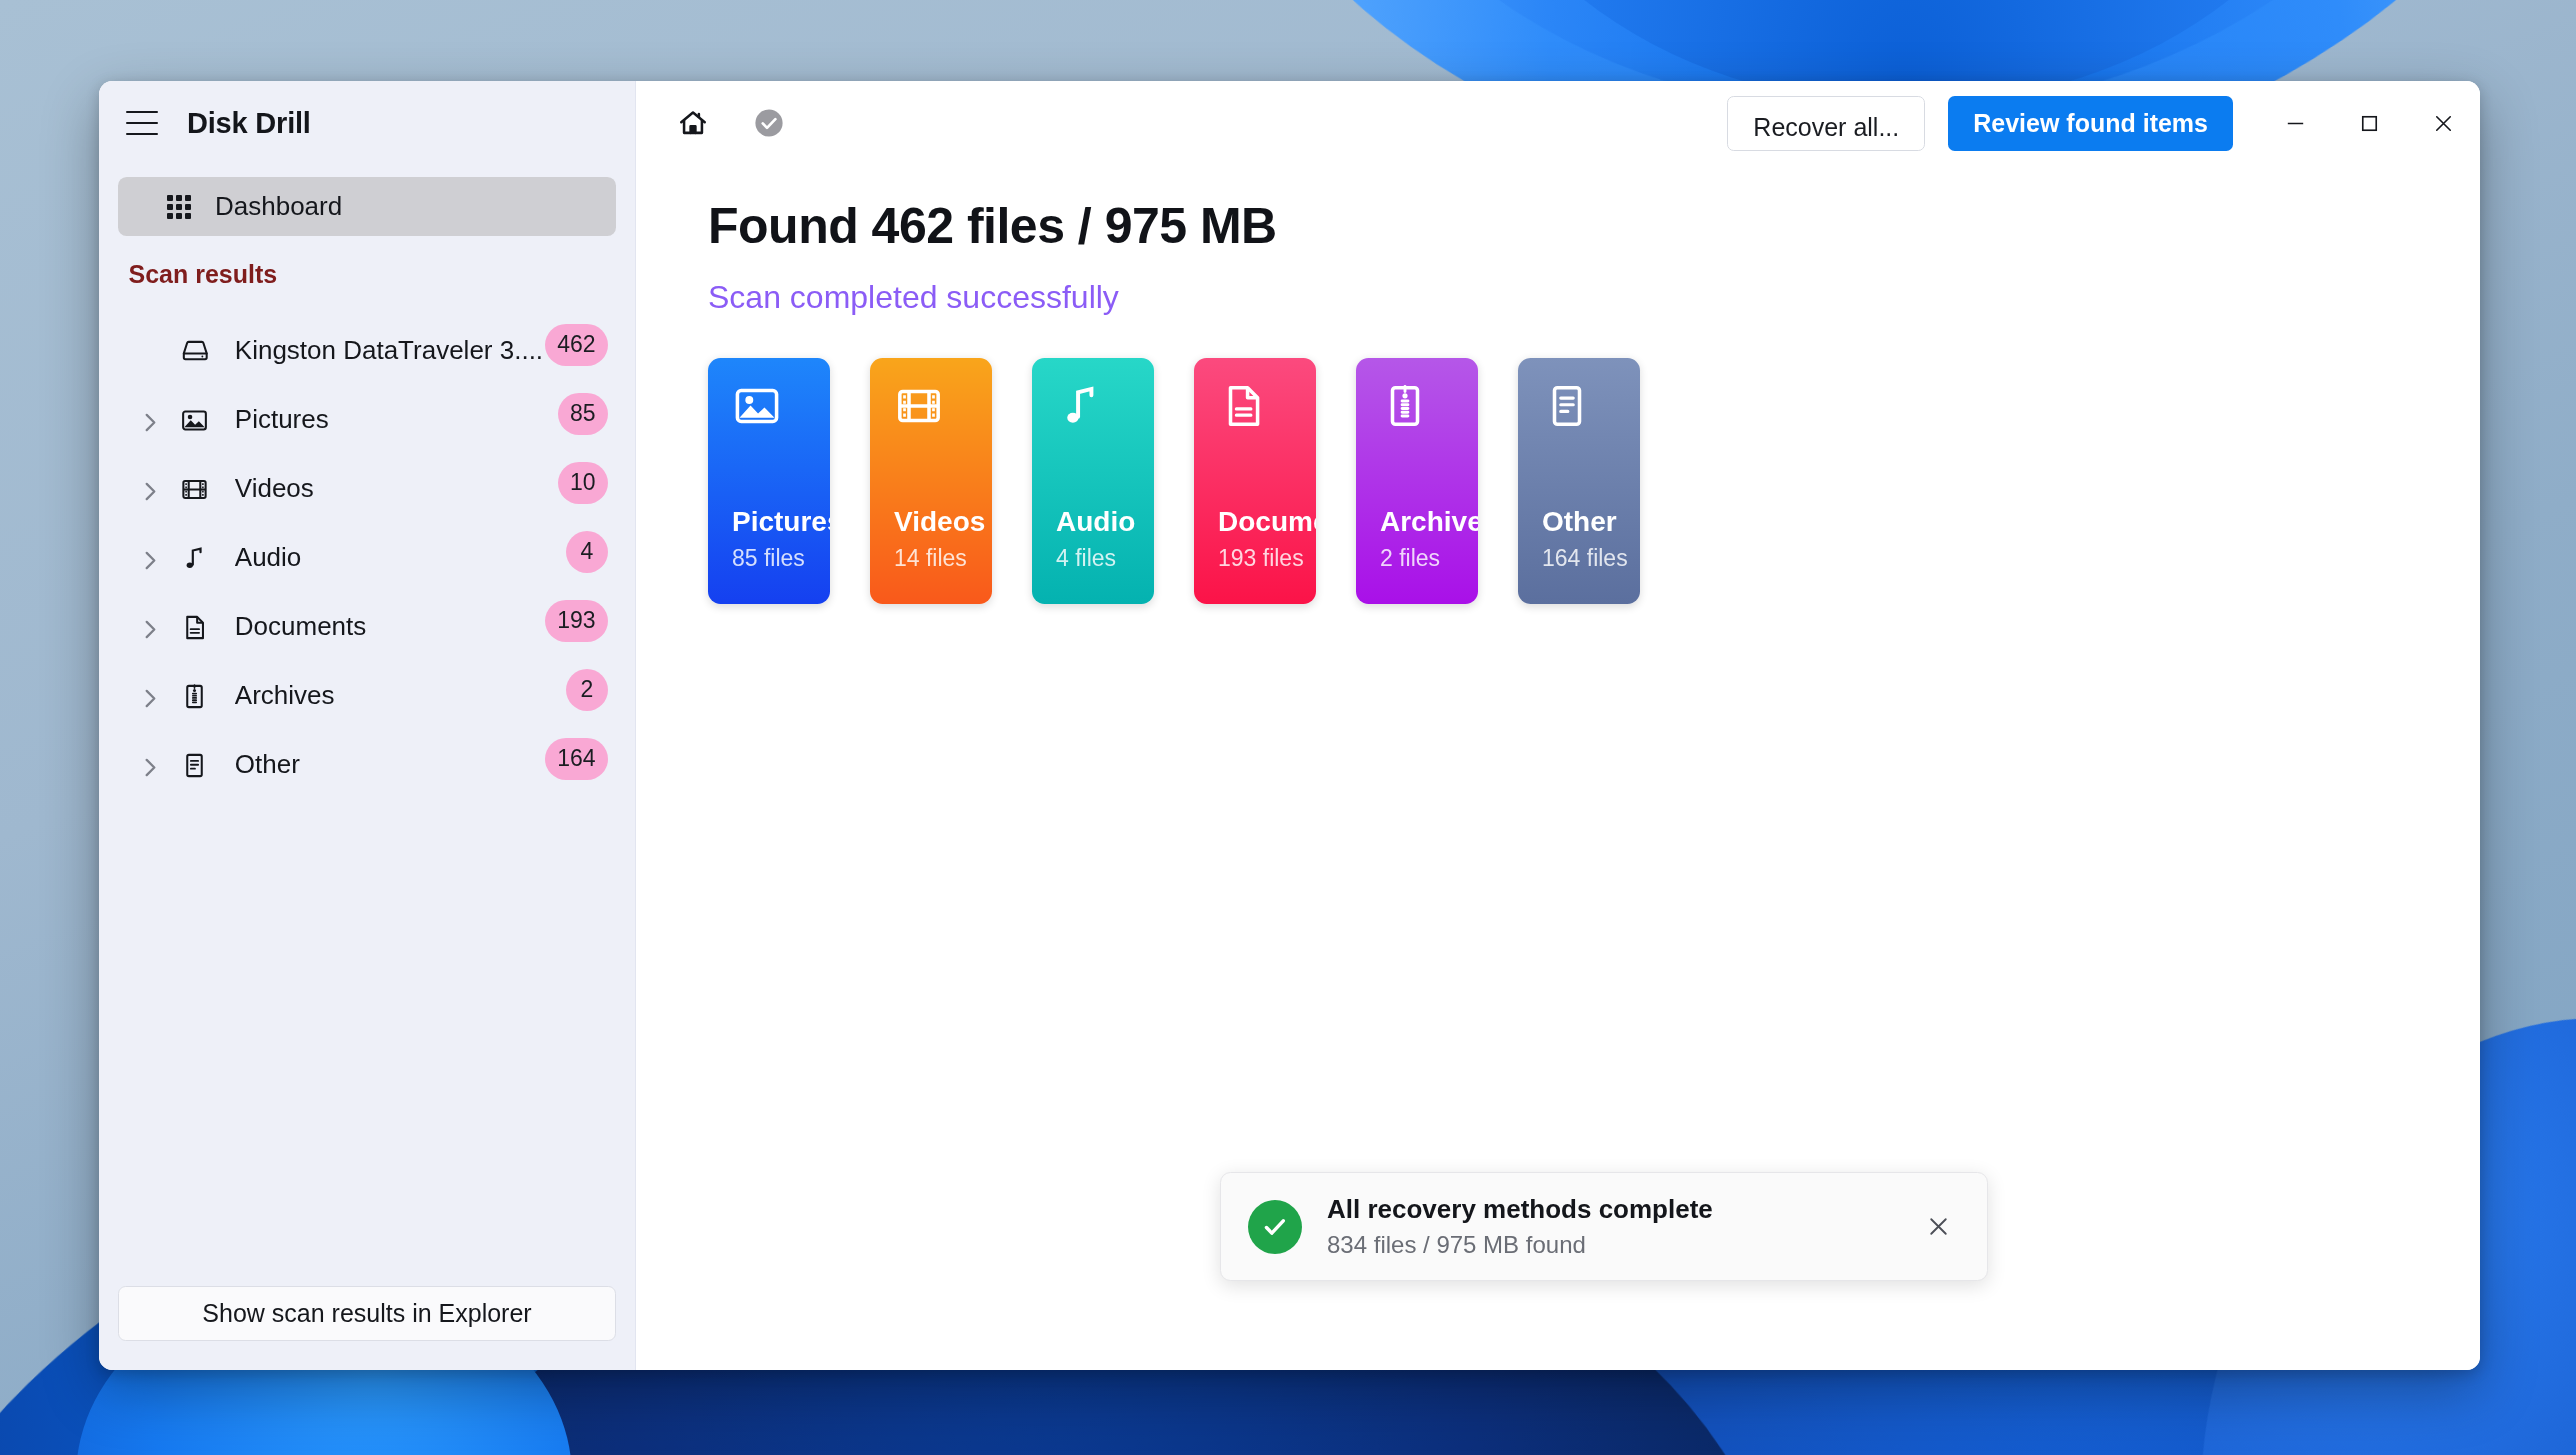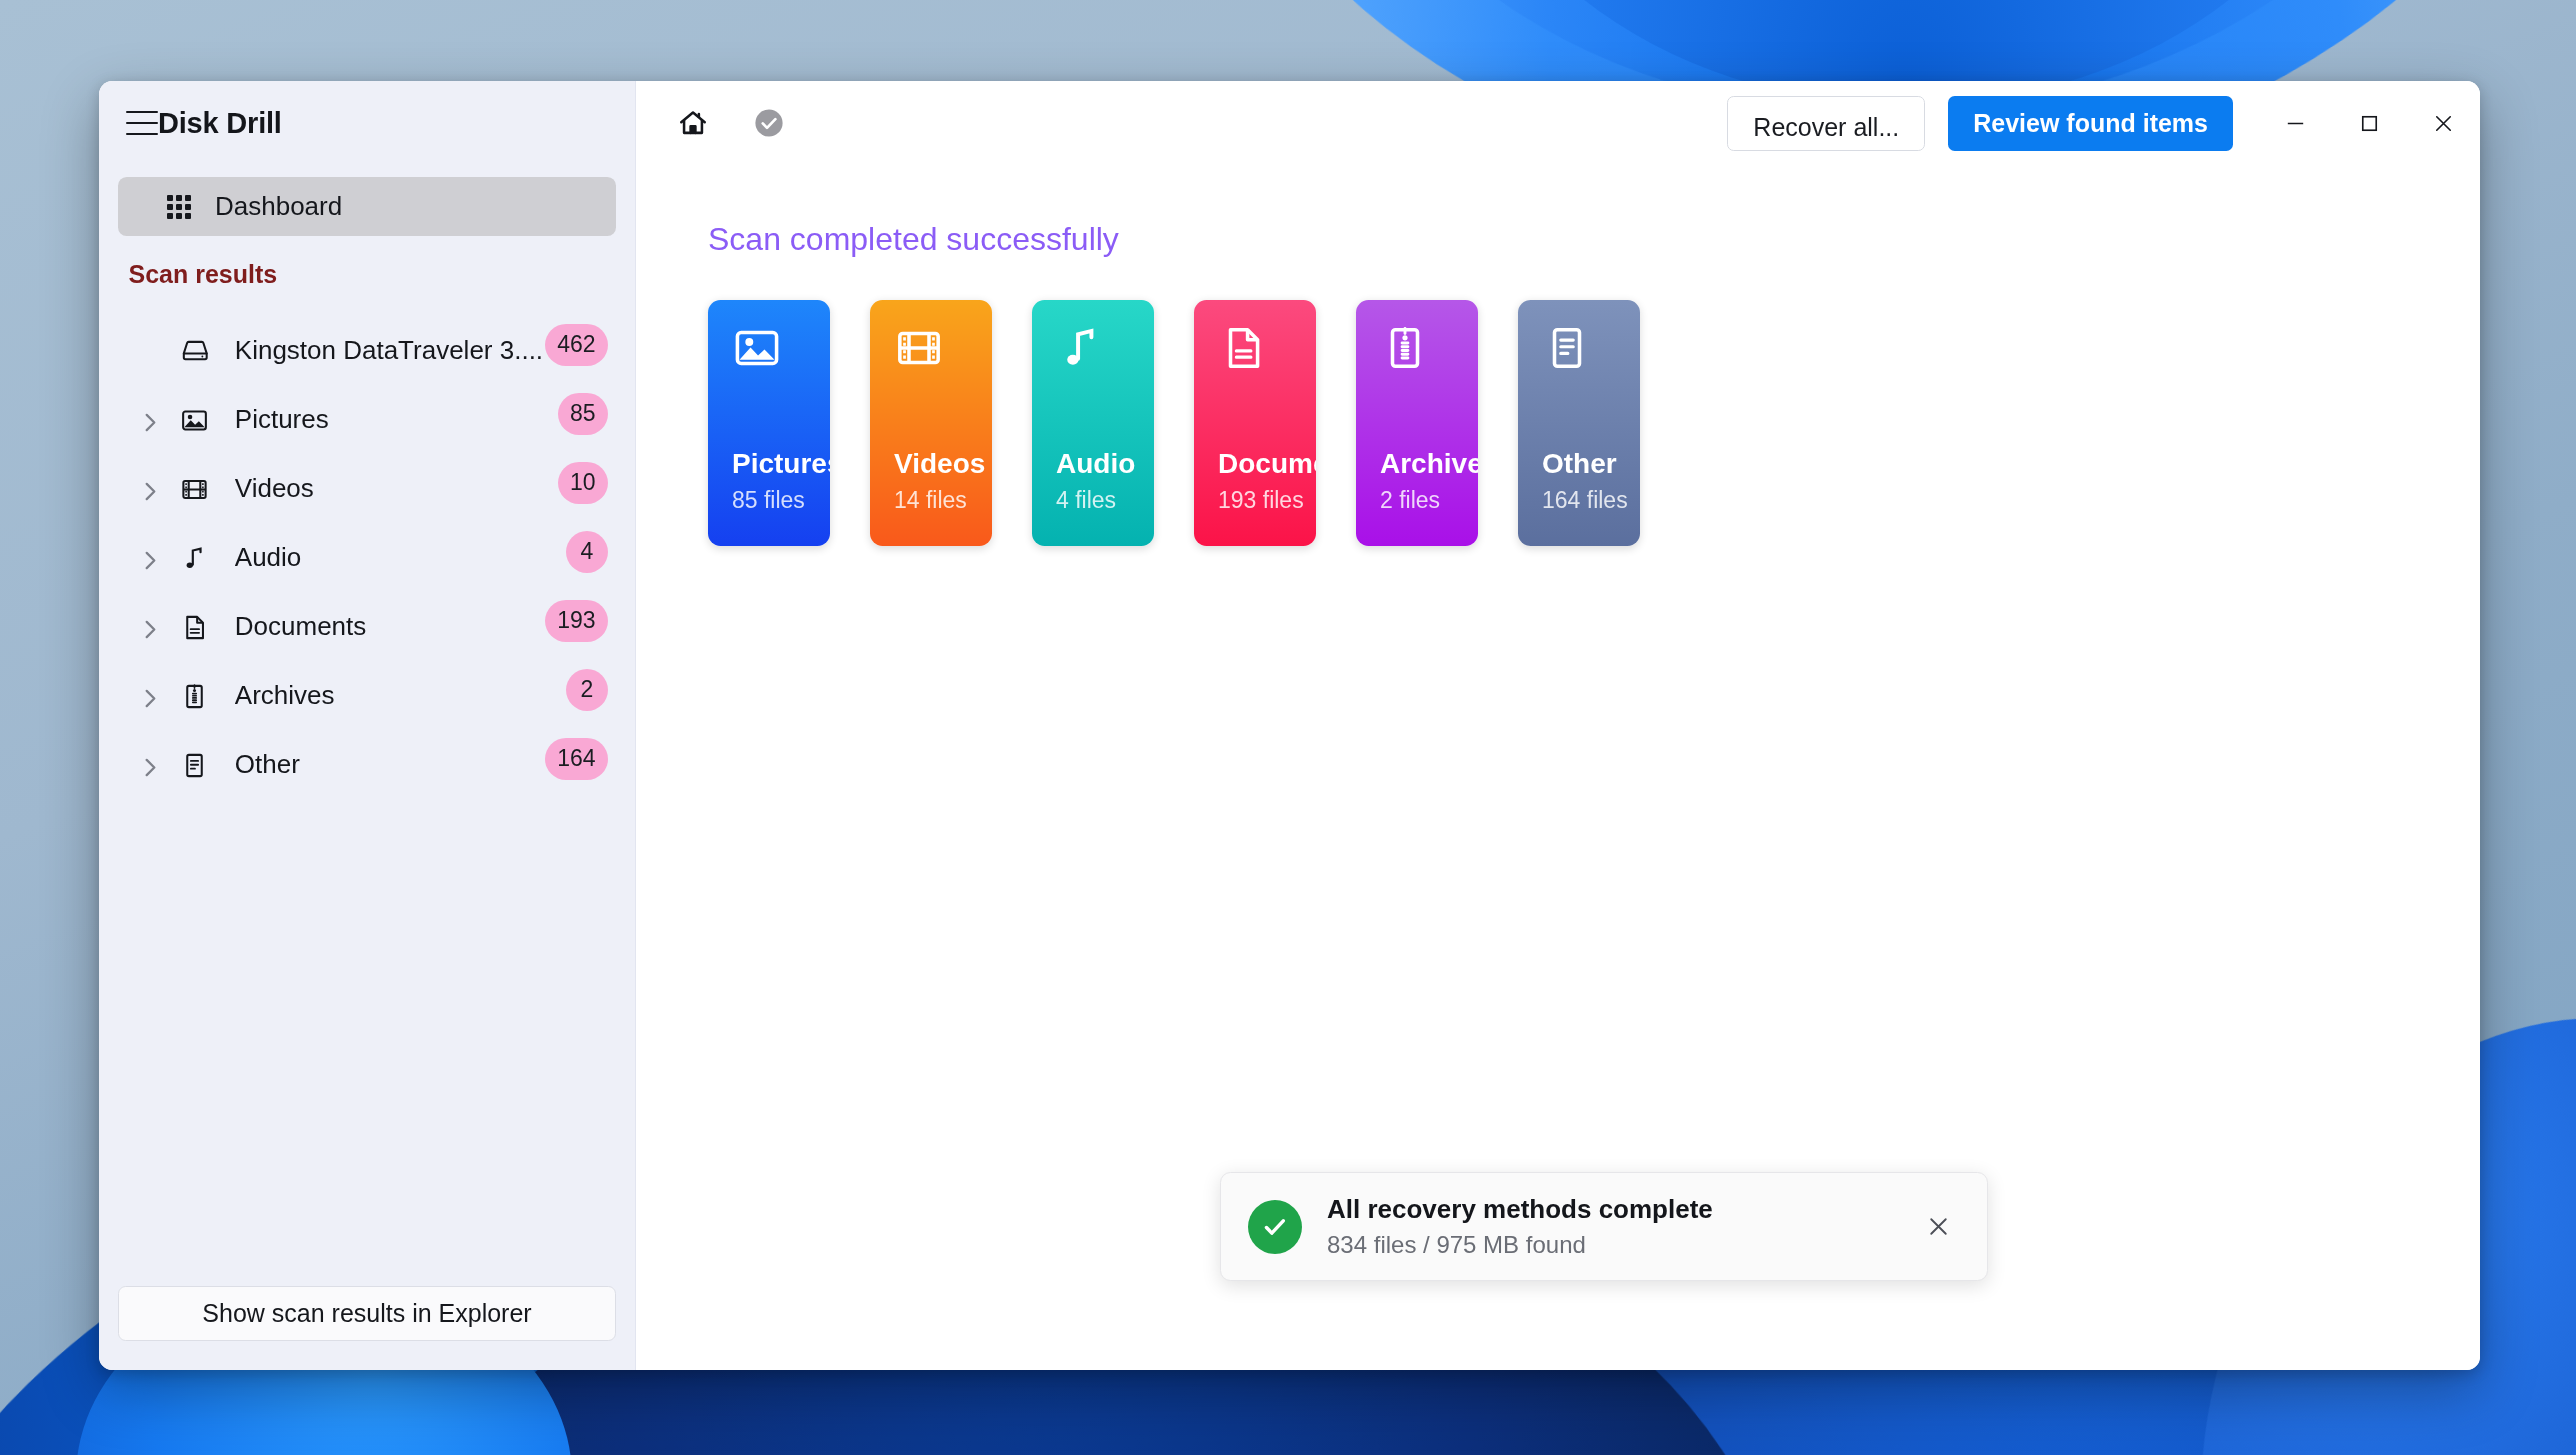--- a/index.html
+++ b/index.html
@@ -94,20 +94,21 @@
     border-right: 1px solid #e2e5f0;
     display: flex;
     flex-direction: column;
     flex: 0 0 537px;
   }
   .sidebar-top {
     display: flex;
     align-items: center;
     height: 84px;
     padding-left: 27px;
+    gap: 29px;
   }
   .hamburger {
     width: 32px; height: 25px;
     display: flex; flex-direction: column; justify-content: space-between;
     cursor: pointer;
   }
   .hamburger span { display: block; height: 2.9px; background: #16181d; border-radius: 1px; }
   .app-title {
     font-size: 29px;
     font-weight: 600;
@@ -542,20 +543,21 @@
         </div>
         <div class="wc">
           <svg width="27" height="27" viewBox="0 0 28 28" stroke="#15171c" stroke-width="1.7" stroke-linecap="round">
               <path d="M7 7l14 14M21 7L7 21"></path>
             </svg>
         </div>
       </div>
     </div>
 
     <div class="content">
+      <div class="page-title">Found 462 files / 975 MB</div>
       <div class="page-subtitle">Scan completed successfully</div>
 
       <div class="cards">
 
         <div class="card" id="card0" style="background: linear-gradient(rgb(30, 134, 251) 0%, rgb(21, 64, 240) 100%);">
           <div class="cicon">
             <svg width="50" height="50" viewBox="0 0 24 24" fill="none" stroke="#ffffff" stroke-width="1.7">
               <rect x="2.6" y="4.6" width="18.8" height="14.8" rx="1.8"></rect>
               <path d="M3.6 17.6l5.3-5.8 3.6 3.8 3.1-2.9 4.8 4.9z" fill="#ffffff" stroke="none"></path>
               <circle cx="8.3" cy="9.1" r="1.9" fill="#ffffff" stroke="none"></circle>

